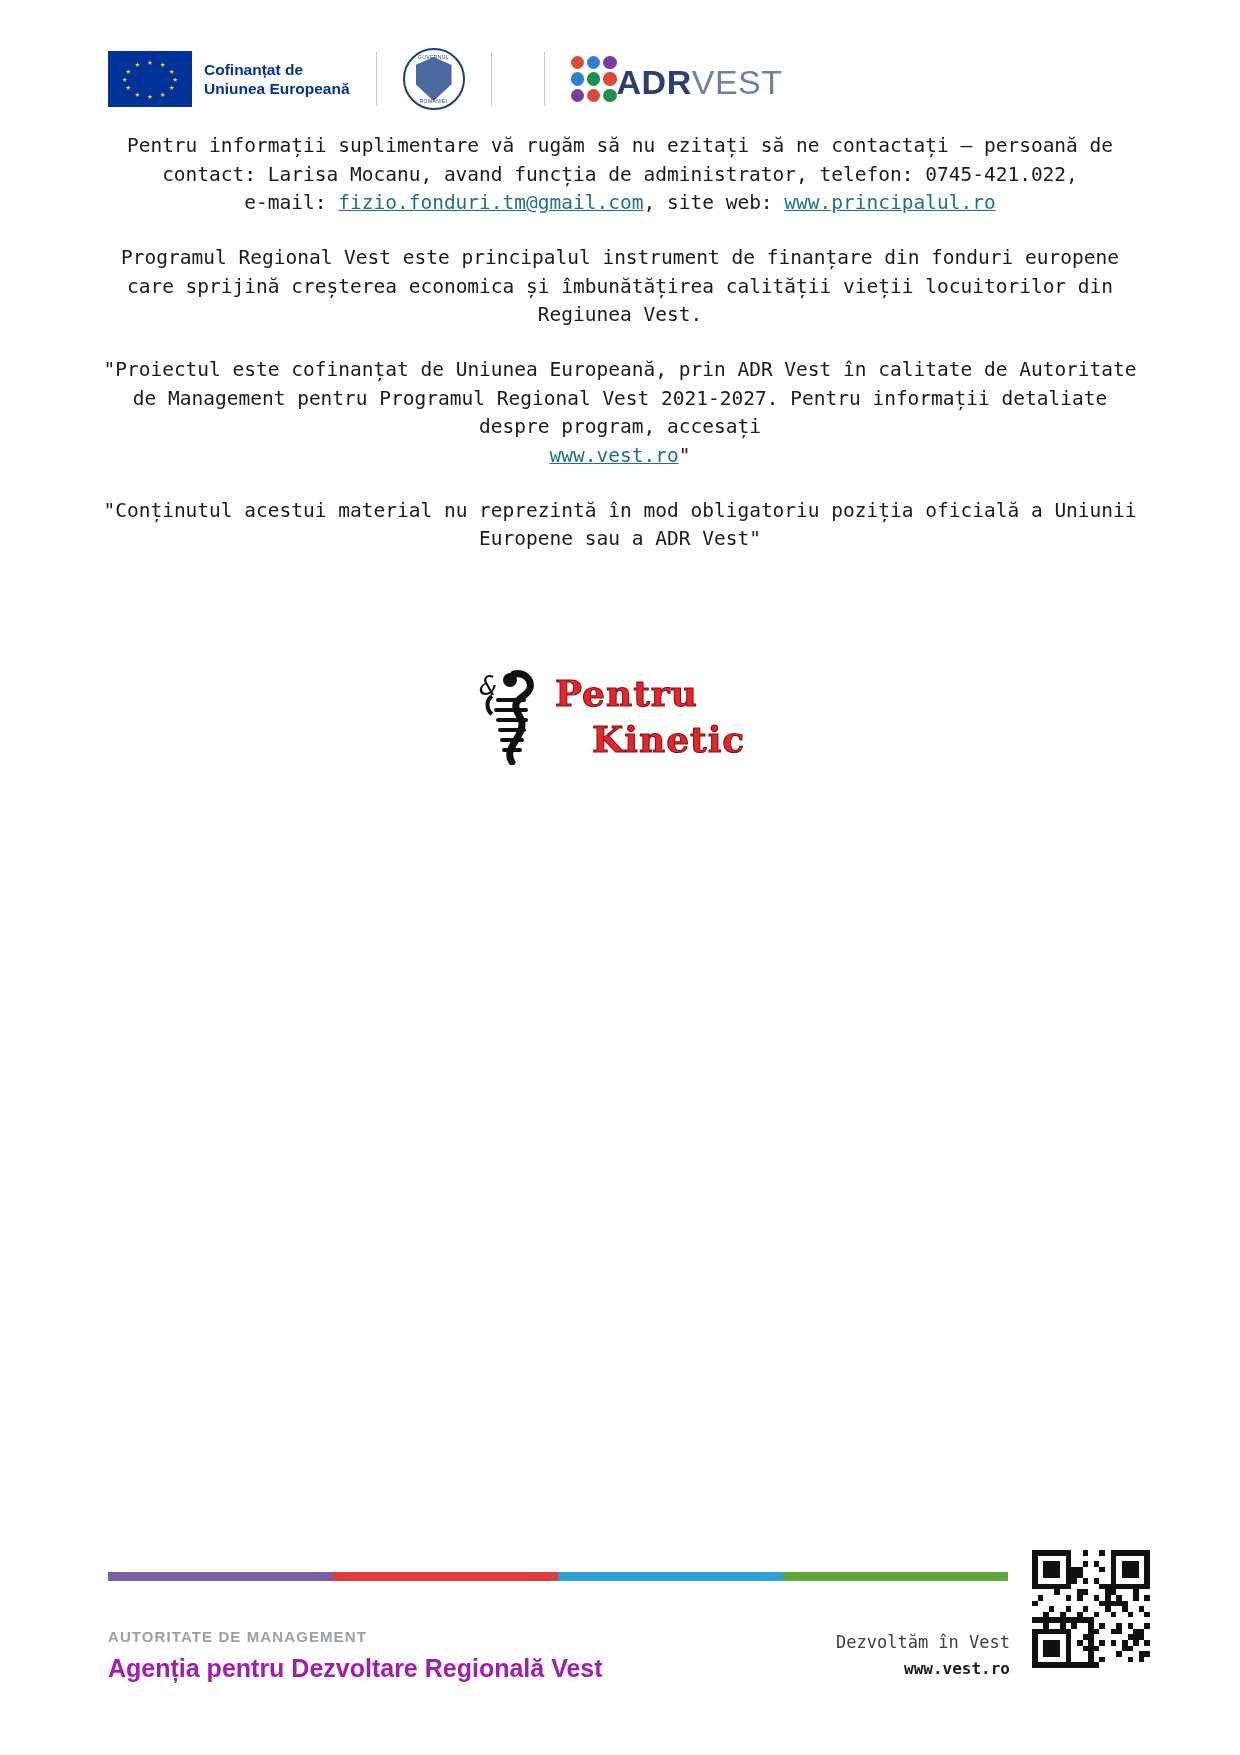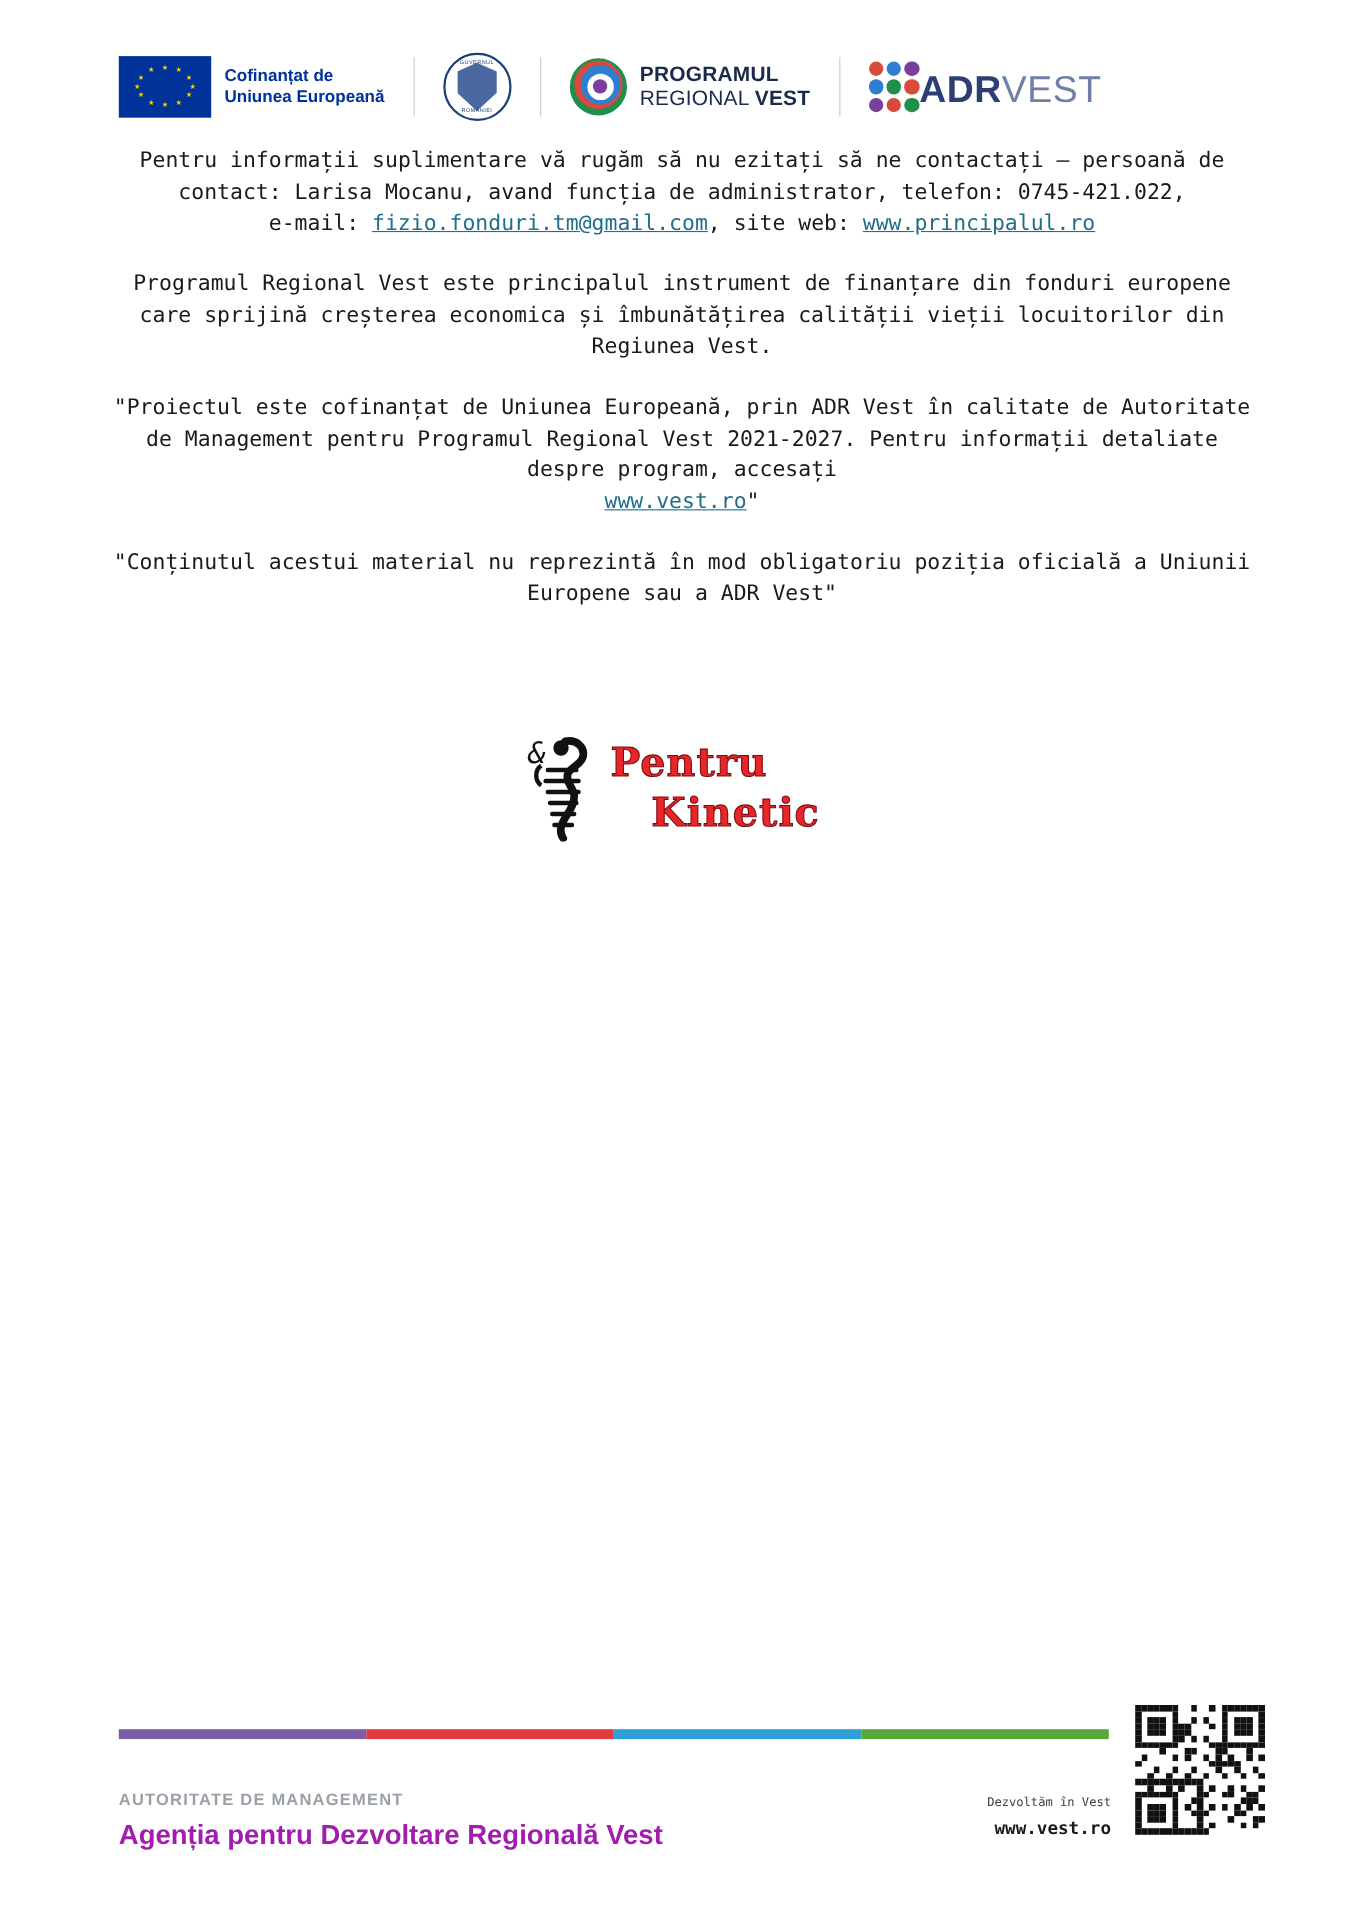--- a/index.html
+++ b/index.html
@@ -255,21 +255,21 @@
   }
   .footer-slogan {
     position: absolute;
     left: 820px;
     top: 1632px;
     text-align: right;
     width: 190px;
   }
   .footer-slogan .s1 {
     font-family: "DejaVu Sans Mono", monospace;
-    font-size: 11px;
+    font-size: 17px;
     color: #3d3d3d;
   }
   .footer-slogan .s2 {
     font-family: "DejaVu Sans Mono", monospace;
     font-size: 16px;
     font-weight: bold;
     color: #1a1a1a;
     margin-top: 7px;
   }
   .qr {
@@ -320,33 +320,20 @@
   <div class="vsep"></div>
 
   <div class="gov-logo">
     <div class="gov-ring">GUVERNUL</div>
     <div class="gov-inner"></div>
     <div class="gov-ring bottom">ROMÂNIEI</div>
   </div>
 
   <div class="vsep"></div>
 
-  <div class="prv-logo">
-    <div class="prv-mark">
-      <span class="seg" style="left:0;top:0;width:52px;height:52px;background:#1f8f4e;"></span>
-      <span class="seg" style="left:4px;top:2px;width:44px;height:44px;background:#d94a3d;"></span>
-      <span class="seg" style="left:10px;top:6px;width:36px;height:36px;background:#2f7fd0;"></span>
-      <span class="seg" style="left:16px;top:14px;width:24px;height:24px;background:#ffffff;"></span>
-      <span class="seg" style="left:21px;top:19px;width:13px;height:13px;background:#7a3f9d;"></span>
-    </div>
-    <div class="prv-text">
-      <div class="l1">PROGRAMUL</div>
-      <div class="l2"><span>REGIONAL </span><b>VEST</b></div>
-    </div>
-  </div>
 
   <div class="vsep"></div>
 
   <div class="adr-logo">
     <div class="adr-dots">
       <i style="background:#d94a3d"></i>
         <i style="background:#2f7fd0"></i>
         <i style="background:#7a3f9d"></i>
       <i style="background:#2f7fd0"></i>
         <i style="background:#1f8f4e"></i>

